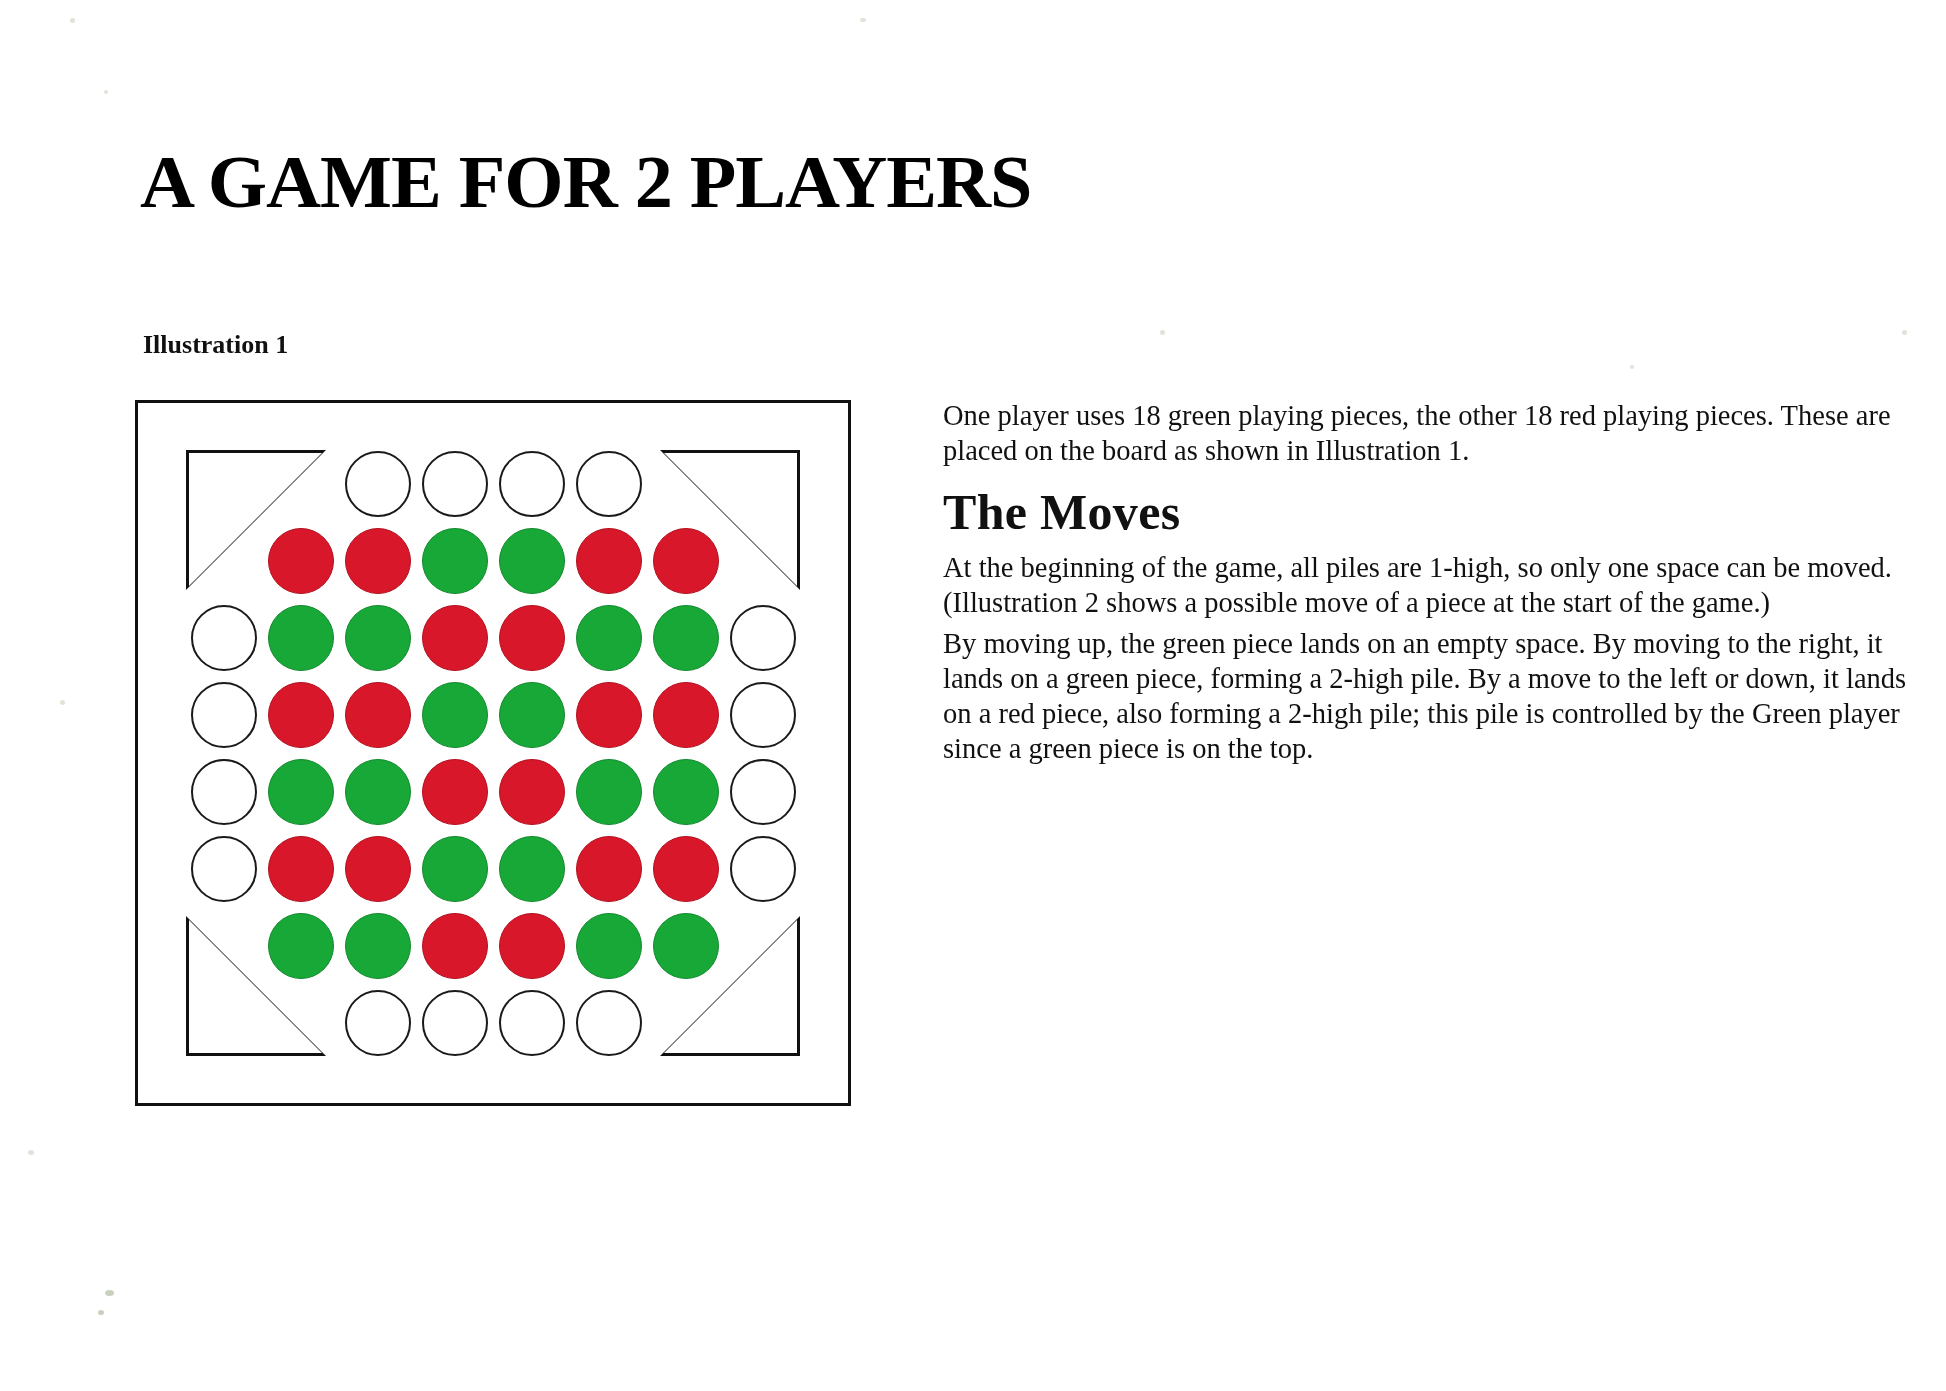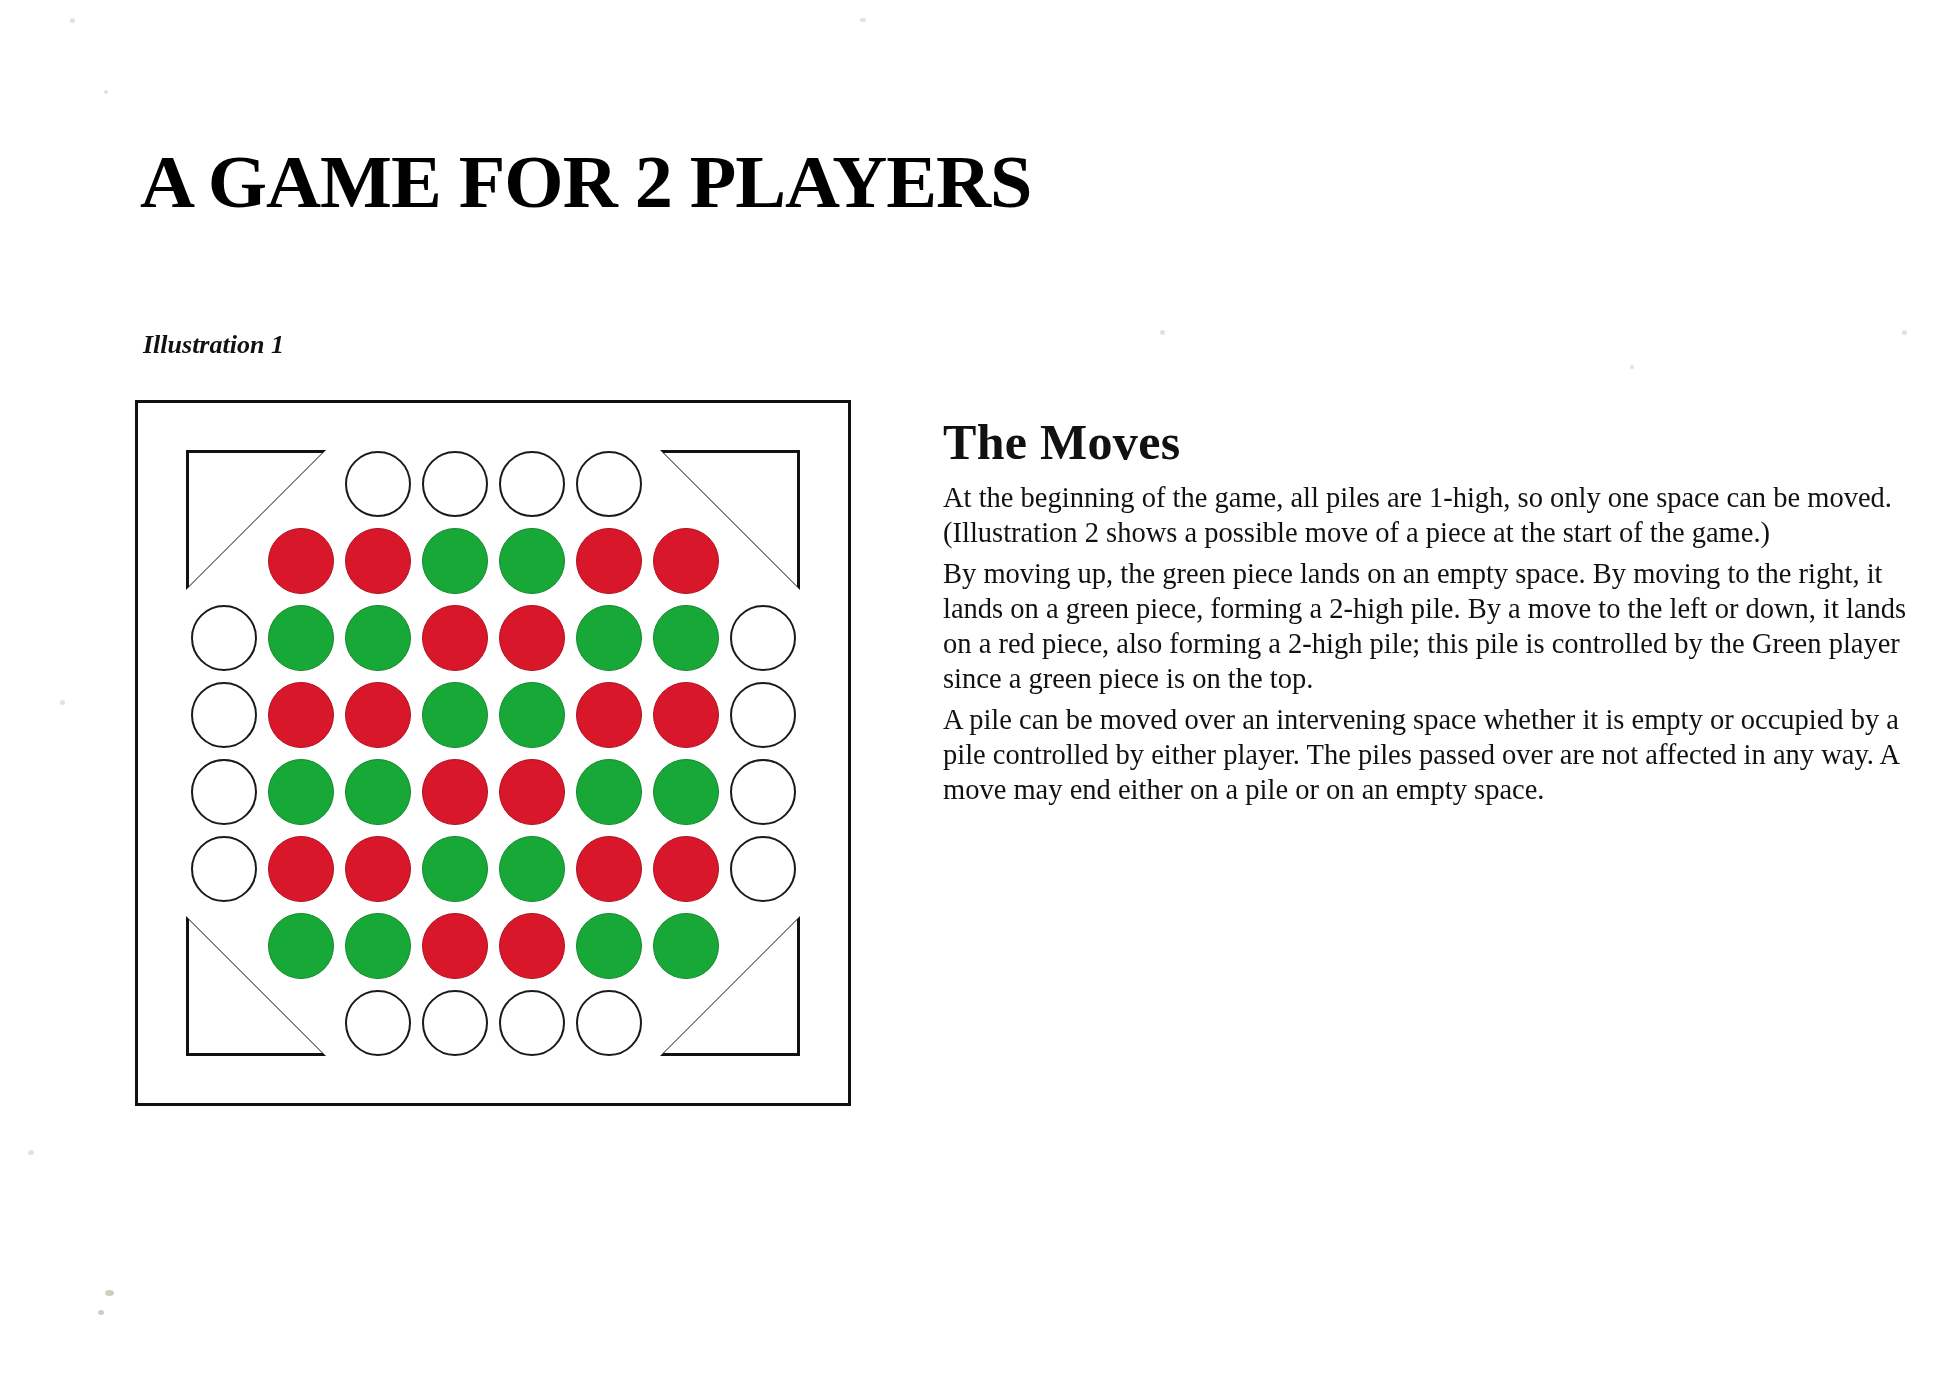--- a/index.html
+++ b/index.html
@@ -37,21 +37,20 @@
     transform: scaleX(1.03);
     transform-origin: left top;
   }
 
   #illustration-label {
     position: absolute;
     left: 143px;
     top: 330px;
     font-size: 26px;
     font-weight: bold;
-    font-style: italic;
     font-family: "Liberation Serif", serif;
   }
 
   
   #board-figure {
     position: absolute;
     left: 135px;
     top: 400px;
     width: 716px;
     height: 706px;
@@ -357,17 +356,17 @@
       <div class="cell">
         <div class="disc blank"></div>
       </div>
       <div class="cell">
         <div class="disc blank"></div>
       </div>
     </div>
 </div>
 
 <div id="text-column">
+  <p>One player uses 18 green playing pieces, the other 18 red playing pieces. These are placed on the board as shown in Illustration 1.</p>
   <div id="section-heading">The Moves</div>
   <p>At the beginning of the game, all piles are 1-high, so only one space can be moved. (Illustration 2 shows a possible move of a piece at the start of the game.)</p>
   <p>By moving up, the green piece lands on an empty space. By moving to the right, it lands on a green piece, forming a 2-high pile. By a move to the left or down, it lands on a red piece, also forming a 2-high pile; this pile is controlled by the Green player since a green piece is on the top.</p>
-  <p>A pile can be moved over an intervening space whether it is empty or occupied by a pile controlled by either player. The piles passed over are not affected in any way. A move may end either on a pile or on an empty space.</p>
 </div>
 
 </body></html>

